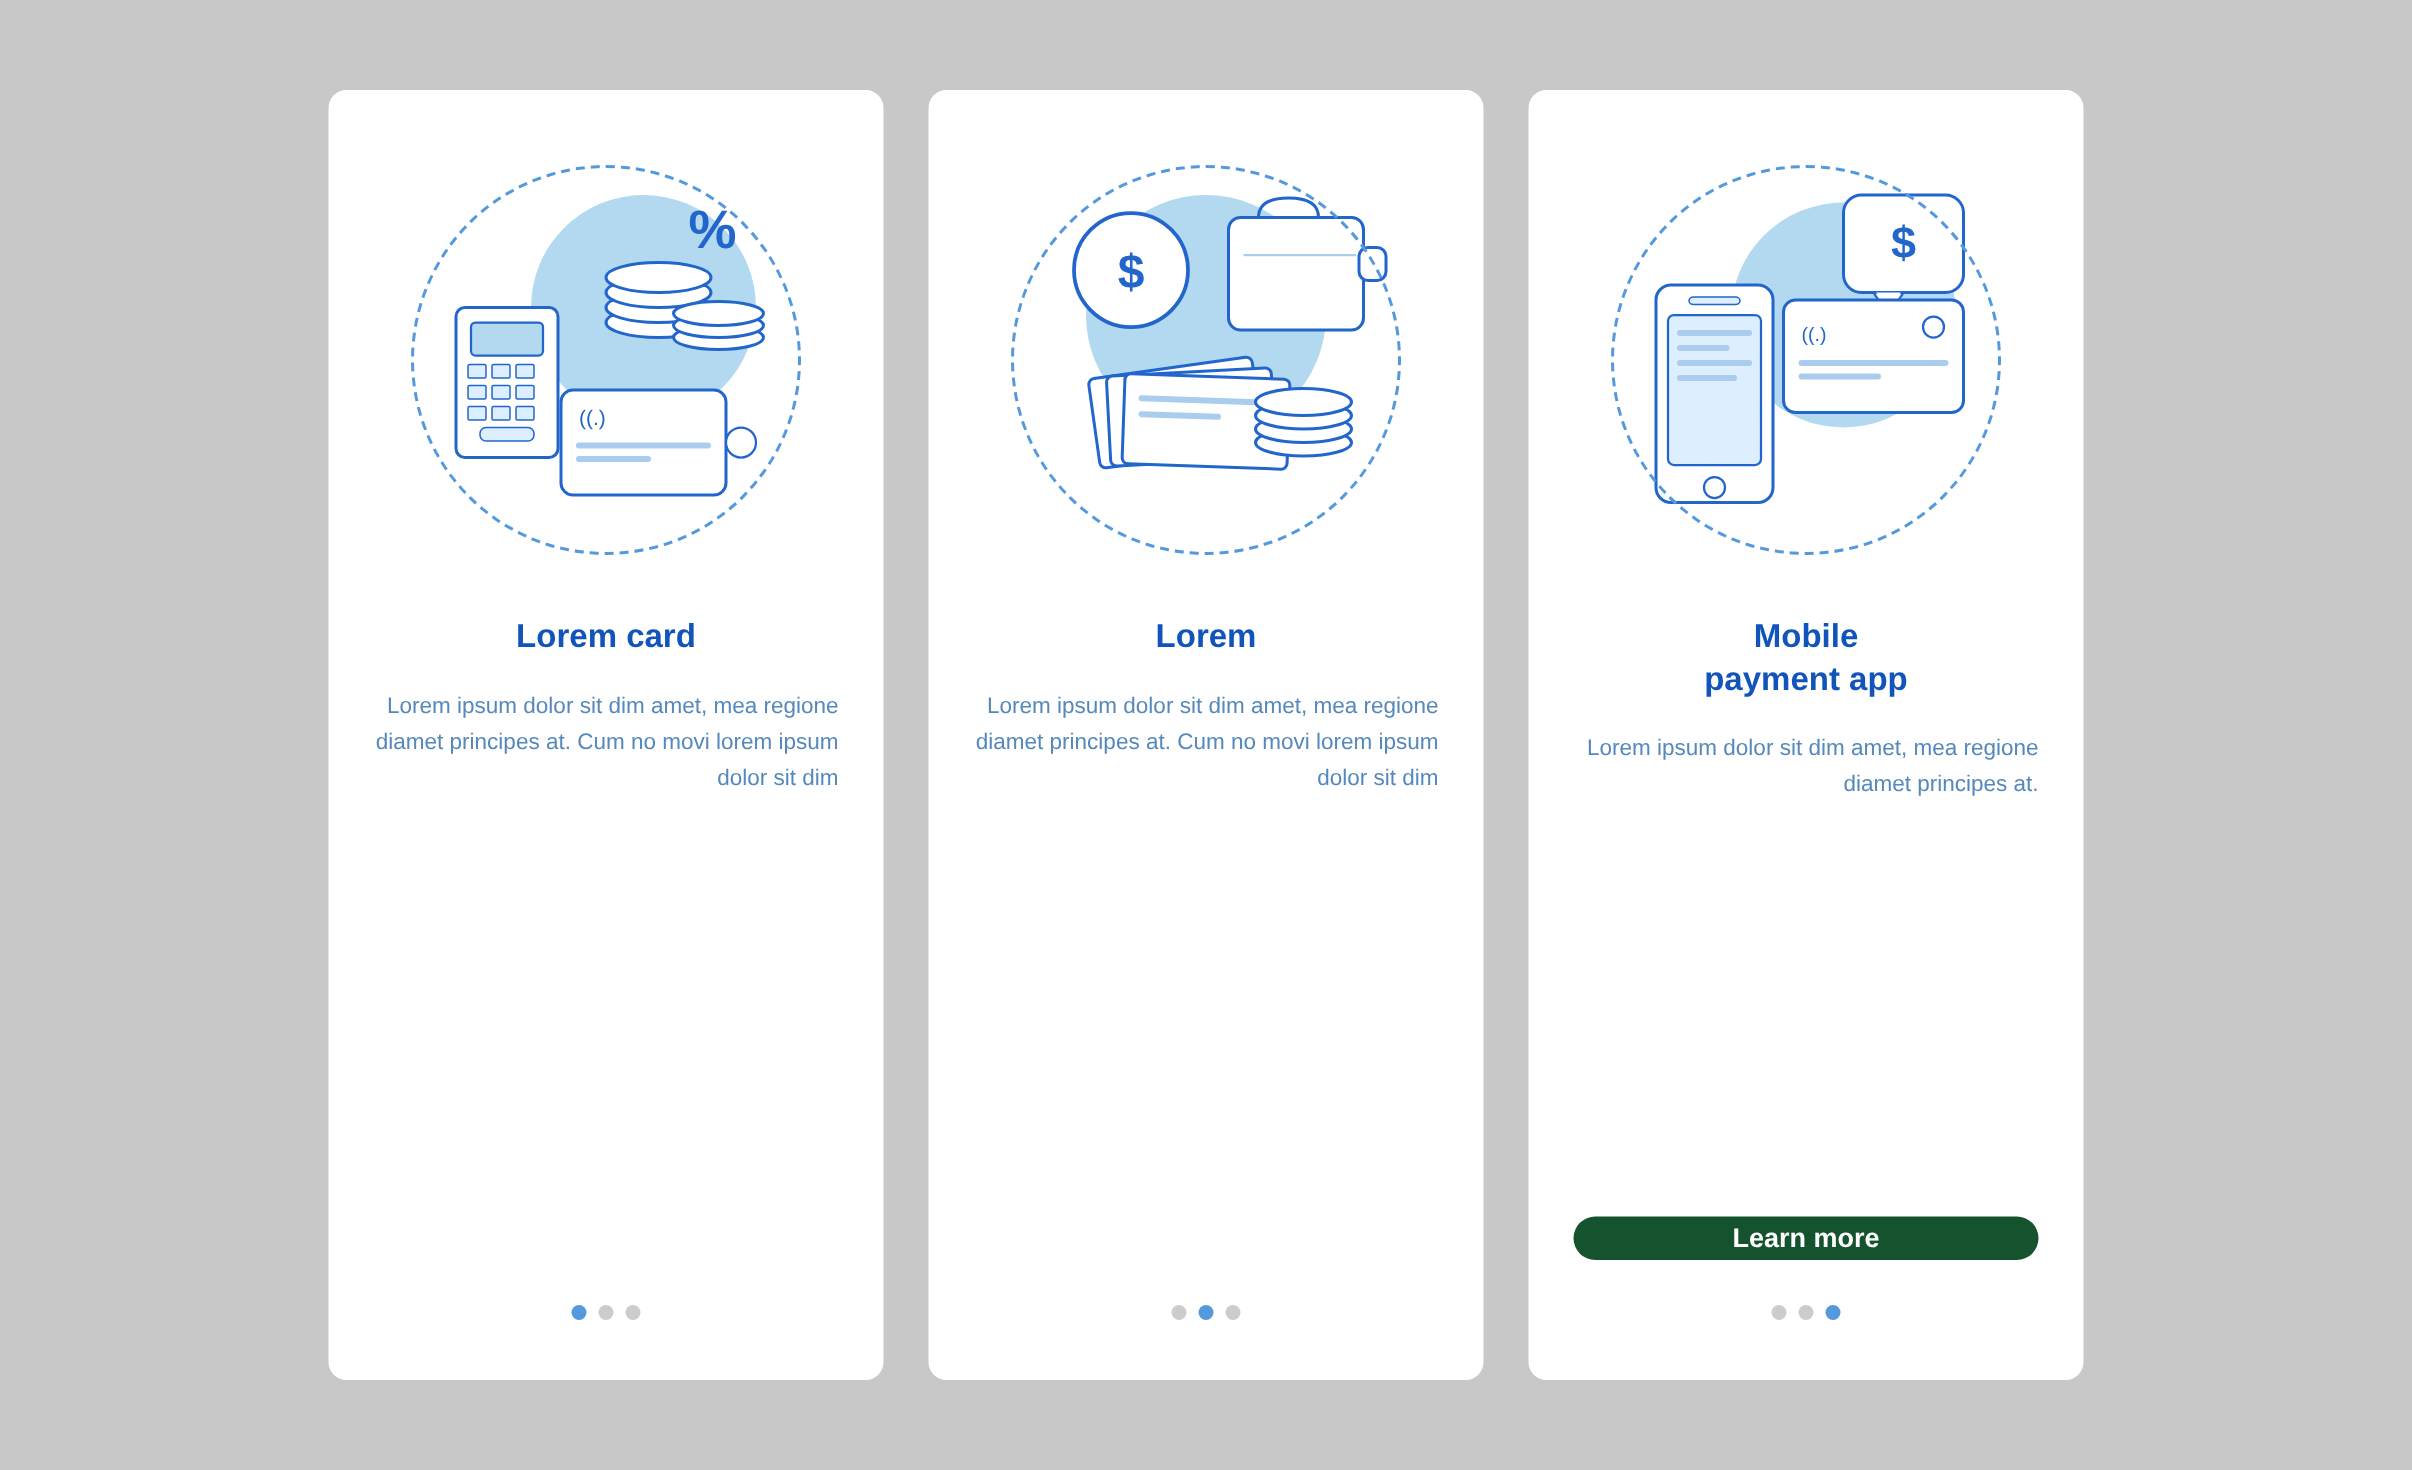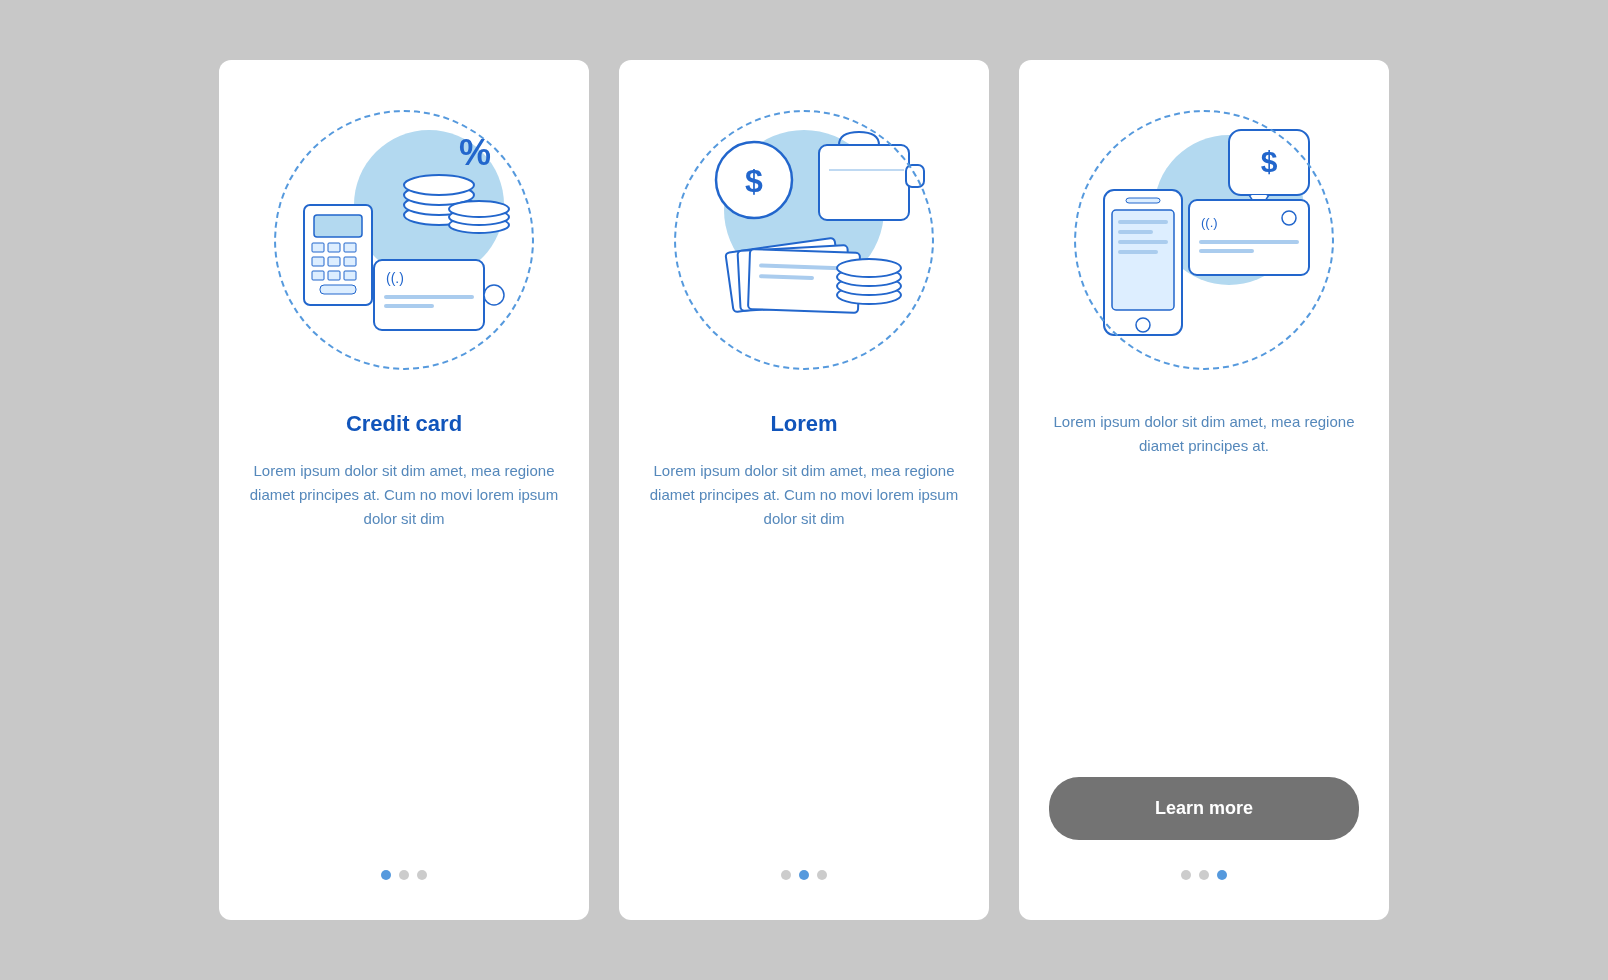--- a/index.html
+++ b/index.html
@@ -59,21 +59,21 @@
       font-weight: 700;
       color: #1155bb;
       text-align: center;
       margin-bottom: 20px;
       line-height: 1.3;
     }
 
     .card-description {
       font-size: 15px;
       color: #5588bb;
-      text-align: center;
+      text-align: right;
       line-height: 1.6;
       width: 100%;
       flex: 1;
     }
 
     
     .dots-container {
       display: flex;
       gap: 8px;
       margin-top: 25px;
@@ -86,25 +86,25 @@
       border-radius: 50%;
       background: #cccccc;
     }
 
     .dot.active {
       background: #5599dd;
     }
 
     
     .learn-more-btn {
-      background: #737373;
+      background: #14532d;
       color: white;
       border: none;
       border-radius: 30px;
-      padding: 21px 50px;
+      padding: 4px 50px;
       font-size: 18px;
       font-weight: 700;
       cursor: pointer;
       margin-top: 15px;
       margin-bottom: 5px;
       width: 100%;
     }
   </style>
 </head>
 <body>
@@ -149,21 +149,21 @@
 
         <text x="112" y="173" font-size="14" fill="#2266cc" font-family="Arial">((.)</text>
 
         <rect x="110" y="185" width="90" height="4" rx="2" fill="#aaccee"></rect>
         <rect x="110" y="194" width="50" height="4" rx="2" fill="#aaccee"></rect>
 
         <circle cx="220" cy="185" r="10" fill="white" stroke="#2266cc" stroke-width="1.5"></circle>
       </svg>
     </div>
 
-    <h2 class="card-title">Credit card</h2>
+    <h2 class="card-title">Lorem card</h2>
     <p class="card-description">Lorem ipsum dolor sit dim amet, mea regione diamet principes at. Cum no movi lorem ipsum dolor sit dim</p>
 
     <div class="dots-container">
       <div class="dot active"></div>
       <div class="dot"></div>
       <div class="dot"></div>
     </div>
   </div>
 
   <div class="card">
@@ -238,20 +238,21 @@
 
         <rect x="44" y="110" width="50" height="4" rx="2" fill="#aaccee"></rect>
         <rect x="44" y="120" width="35" height="4" rx="2" fill="#aaccee"></rect>
         <rect x="44" y="130" width="50" height="4" rx="2" fill="#aaccee"></rect>
         <rect x="44" y="140" width="40" height="4" rx="2" fill="#aaccee"></rect>
 
         <circle cx="69" cy="215" r="7" fill="white" stroke="#2266cc" stroke-width="1.5"></circle>
       </svg>
     </div>
 
+    <h2 class="card-title">Mobile<br>payment app</h2>
     <p class="card-description">Lorem ipsum dolor sit dim amet, mea regione diamet principes at.</p>
 
     <button class="learn-more-btn">Learn more</button>
 
     <div class="dots-container">
       <div class="dot"></div>
       <div class="dot"></div>
       <div class="dot active"></div>
     </div>
   </div>

